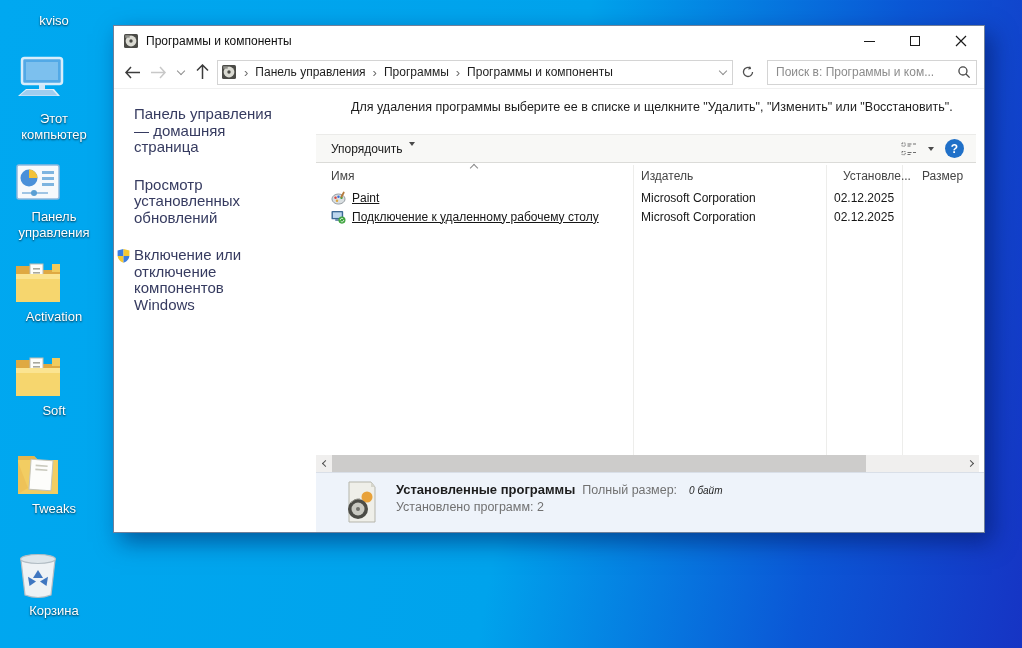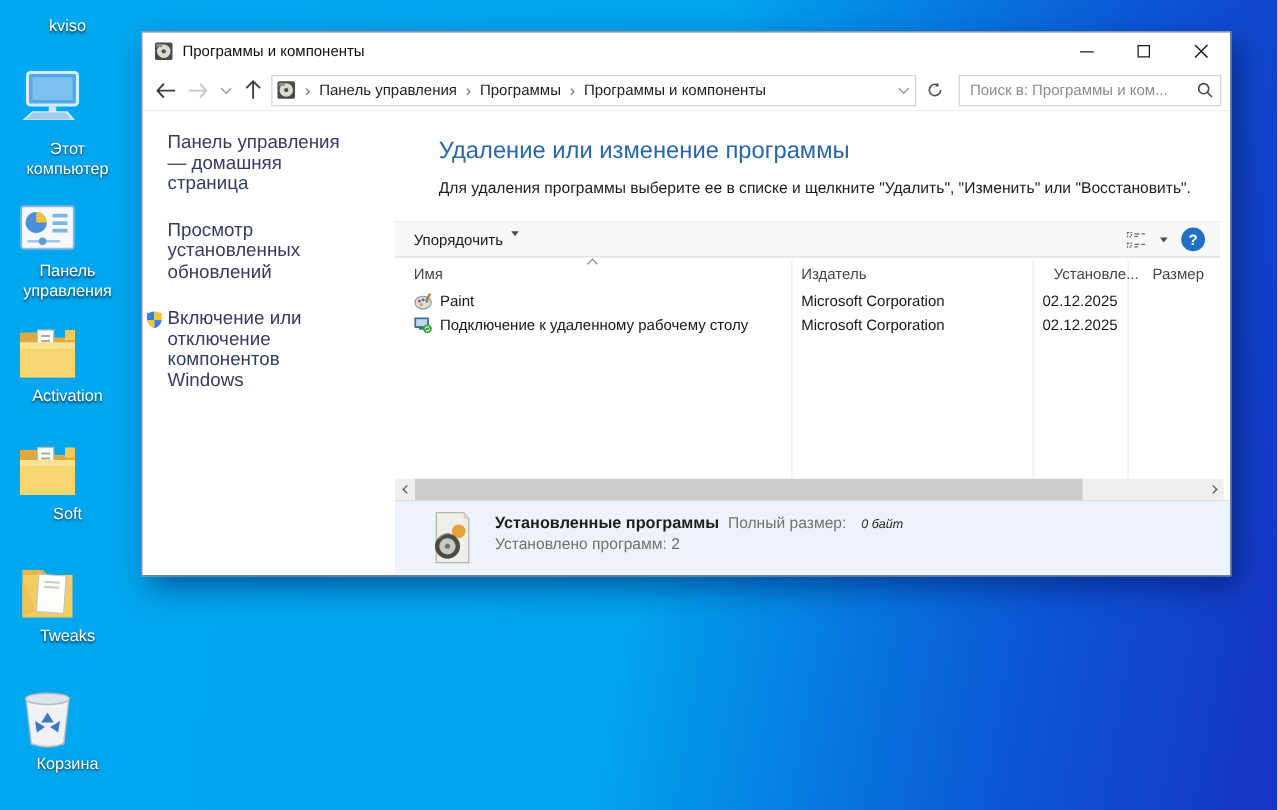--- a/index.html
+++ b/index.html
@@ -8,21 +8,21 @@
   .desktop { position:relative; width:1022px; height:648px; overflow:hidden;
     background:linear-gradient(100deg,#00a8f0 0%,#00a3ec 52%,#0b57d6 80%,#1634c4 100%); }
 
   
   .dicon { position:absolute; left:-7px; width:90px; display:flex; flex-direction:column; align-items:center;
     color:#fff; font-size:13px; line-height:16px; text-align:center; text-shadow:0 1px 2px rgba(0,0,0,.75); cursor:default; }
   .dicon .ic { display:flex; align-items:flex-end; justify-content:center; }
   .dicon .lbl { margin-top:3px;padding-left:32px; }
 
   
-  .window { position:absolute; left:113px; top:25px; width:872px; height:436px; background:#fff;
+  .window { position:absolute; left:113px; top:25px; width:872px; height:508px; background:#fff;
     border:1px solid #70809a; box-shadow:7px 9px 22px rgba(0,15,80,.5); display:flex; flex-direction:column; }
 
   .titlebar { flex:0 0 30px; display:flex; align-items:center; }
   .tb-icon { margin:0 7px 0 9px; display:flex; }
   .tb-title { font-size:12px; color:#0f0f0f; }
   .tb-controls { margin-left:auto; display:flex; height:100%; }
   .tb-btn { width:46px; height:100%; display:flex; align-items:center; justify-content:center; }
   .glyph-min { width:11px; height:1px; background:#1a1a1a; }
   .glyph-max { width:10px; height:10px; border:1px solid #1a1a1a; }
 
@@ -60,21 +60,21 @@
 
   .listwrap { flex:1; position:relative; min-height:0; overflow:hidden; }
   .vline { position:absolute; top:2px; bottom:0; width:1px; background:#ededeb; }
   .thead { display:flex; height:25px; align-items:center; font-size:12px; color:#454545; position:relative; }
   .sort-chev { position:absolute; left:155px; top:2px; width:6px; height:6px; border-left:1.2px solid #8a8a8a; border-top:1.2px solid #8a8a8a; transform:rotate(45deg); }
   .th-name { flex:0 0 317px; padding-left:15px; }
   .th-pub  { flex:0 0 193px; padding-left:8px; }
   .th-inst { flex:0 0 76px;  padding-left:17px; }
   .th-size { flex:0 0 74px;  padding-left:11px; }
   .trow { display:flex; height:19px; align-items:center; font-size:12px; color:#161616; cursor:default; }
-  .td-name { flex:0 0 317px; padding-left:15px; display:flex; align-items:center; gap:6px; white-space:nowrap; overflow:hidden; }
+  .td-name { flex:0 0 317px; padding-left:15px; display:flex; align-items:center; gap:6px; white-space:nowrap; overflow:hidden;text-decoration:underline; }
   .td-pub  { flex:0 0 193px; padding-left:8px; }
   .td-inst { flex:0 0 76px;  padding-left:8px; }
   .td-size { flex:0 0 74px;  padding-left:11px; }
 
   .hscroll { flex:0 0 17px; margin-left:15px; width:663px; background:#f0efee; position:relative; }
   .hs-arrow { position:absolute; top:0; width:16px; height:17px; display:flex; align-items:center; justify-content:center; }
   .hs-left { left:0; } .hs-right { right:0; }
   .hs-chev { width:5px; height:5px; border-right:1.5px solid #4f4f4f; border-bottom:1.5px solid #4f4f4f; }
   .hs-left .hs-chev { transform:rotate(135deg); margin-left:2px; }
   .hs-right .hs-chev { transform:rotate(-45deg); margin-right:2px; }
@@ -301,21 +301,20 @@
                 <rect x="0" y="8.5" width="8" height="8.5" fill="#f5c832"></rect>
                   <rect x="8" y="8.5" width="8" height="8.5" fill="#3b7de0"></rect>
               </g>
             </svg>
           </span>
           <span class="txt">Включение или отключение компонентов Windows</span>
         </div>
       </div>
 
       <div class="main">
-        <div class="heading">Удаление или изменение программы</div>
         <div class="desc">Для удаления программы выберите ее в списке и щелкните "Удалить", "Изменить" или "Восстановить".</div>
 
         <div class="content">
           <div class="toolbar">
             <div class="organize">
               <span>Упорядочить</span>
               <span class="caret-down"></span>
             </div>
             <div class="tb-right">
               <span style="display:flex;">

